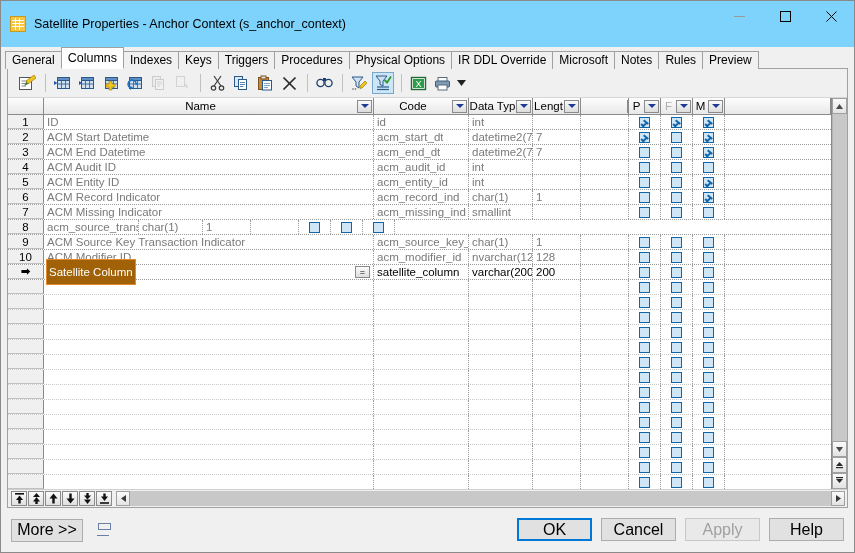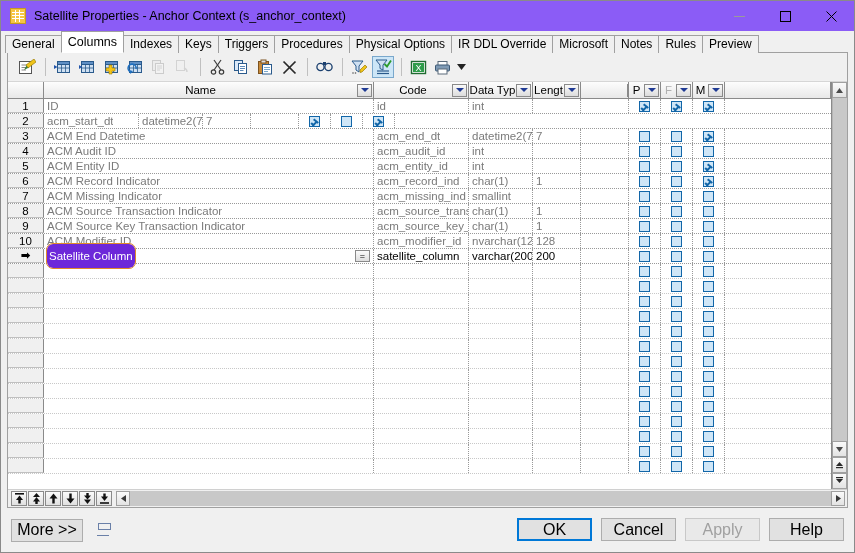--- a/index.html
+++ b/index.html
@@ -14,22 +14,22 @@
   #window {
     position: relative;
     width: 855px; height: 553px;
     background: #f0f0f0;
     border: 1px solid #8a8a8a;
     display: flex; flex-direction: column;
   }
 
   
   #titlebar {
-    height: 30px; min-height: 30px;
-    background: #8b5cf6;
+    height: 46px; min-height: 30px;
+    background: #7dd3fc;
     display: flex; align-items: center;
     position: relative;
   }
   #title-icon {
     width: 16px; height: 16px;
     margin-left: 9px; margin-right: 8px;
     background: #f6c544;
     border: 1px solid #c79a20;
     position: relative;
   }
@@ -200,27 +200,26 @@
   .c-type { width: 64px; min-width: 64px; border-right: 1px dotted #999; display:flex; align-items:center; padding-left: 3px; overflow:hidden;}
   .c-len  { width: 48px; min-width: 48px; border-right: 1px dotted #999; display:flex; align-items:center; padding-left: 3px;}
   .c-prec { width: 48px; min-width: 48px; border-right: 1px dotted #999; display:flex; align-items:center; padding-left: 3px;}
   .c-chk  { width: 32px; min-width: 32px; border-right: 1px dotted #999; display:flex; align-items:center; justify-content:center;}
   .c-rest { flex: 1; }
   .cellText {
     font-size: 11.5px; color: #7a7a7a; white-space: nowrap; overflow: hidden;
   }
   .row.current .cellText { color: #000; }
   .namebox {
-    background: #6d28d9;
+    background: #a16207;
     color: #ffffff;
     padding: 6px 2px;
     outline: 1px solid #e08a2a;
     font-size: 11.5px;
     white-space: nowrap;
-    border-radius: 6px;
   }
   .eqbtn {
     position: absolute; right: 3px; top: 1px;
     width: 15px; height: 12px;
     border: 1px solid #8a8a8a;
     background: linear-gradient(#fbfbfb, #dedede);
     font-size: 9px; line-height: 10px; text-align:center; color:#000;
   }
   .arrowmark {
     font-size: 11px; color: #000; font-weight: bold;
@@ -611,20 +610,23 @@
               </div>
               <div class="c-chk">
                 <span class="cb checked"></span>
               </div>
               <div class="c-rest"></div>
             </div>
             <div class="row">
               <div class="c-num">
                 <span class="">2</span>
               </div>
+              <div class="c-name">
+                <span class="cellText">ACM Start Datetime</span>
+              </div>
               <div class="c-code">
                 <span class="cellText">acm_start_dt</span>
               </div>
               <div class="c-type">
                 <span class="cellText">datetime2(7)</span>
               </div>
               <div class="c-len">
                 <span class="cellText">7</span>
               </div>
               <div class="c-prec">
@@ -787,23 +789,20 @@
                 <span class="cb"></span>
               </div>
               <div class="c-chk">
                 <span class="cb"></span>
               </div>
               <div class="c-rest"></div>
             </div>
             <div class="row">
               <div class="c-num">
                 <span class="">8</span>
-              </div>
-              <div class="c-name">
-                <span class="cellText">ACM Source Transaction Indicator</span>
               </div>
               <div class="c-code">
                 <span class="cellText">acm_source_transa</span>
               </div>
               <div class="c-type">
                 <span class="cellText">char(1)</span>
               </div>
               <div class="c-len">
                 <span class="cellText">1</span>
               </div>

